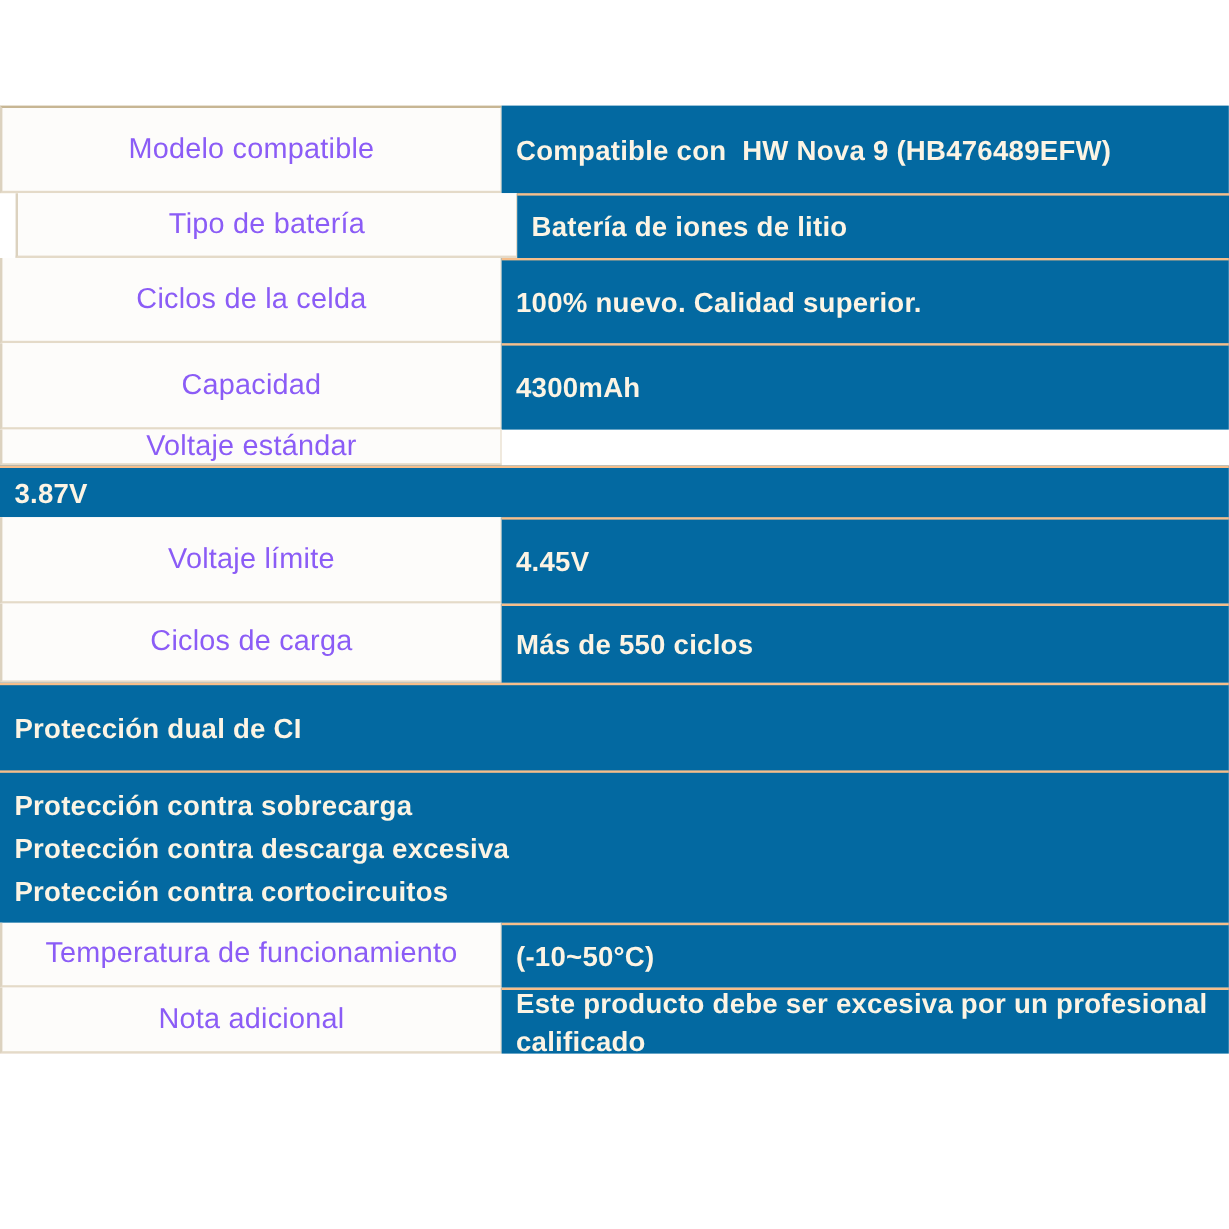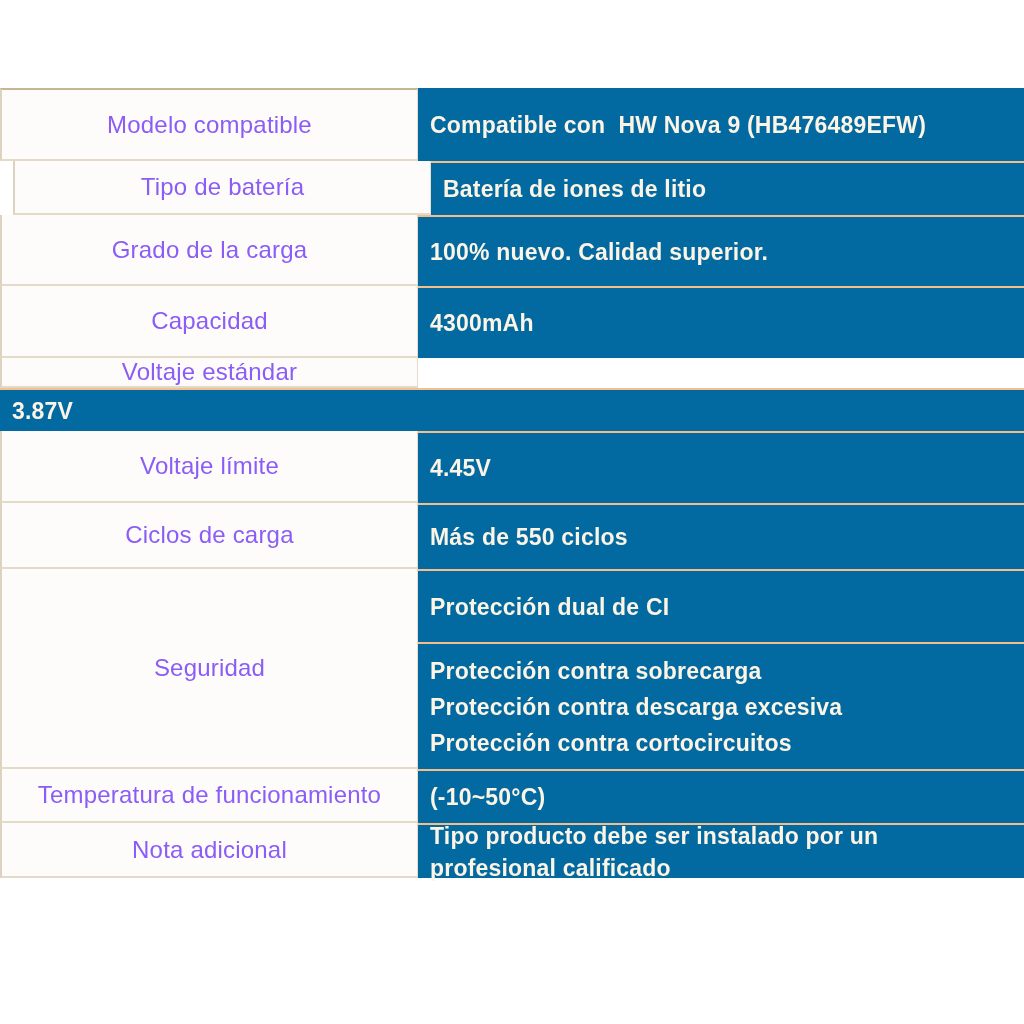--- a/index.html
+++ b/index.html
@@ -96,21 +96,21 @@
     <div class="cell-l">Modelo compatible</div>
     <div class="cell-r">Compatible con  HW Nova 9 (HB476489EFW)</div>
   </div>
 
   <div class="row r2">
     <div class="cell-l">Tipo de batería</div>
     <div class="cell-r">Batería de iones de litio</div>
   </div>
 
   <div class="row r3">
-    <div class="cell-l">Grado de la carga</div>
+    <div class="cell-l">Ciclos de la celda</div>
     <div class="cell-r">100% nuevo. Calidad superior.</div>
   </div>
 
   <div class="row r4">
     <div class="cell-l">Capacidad</div>
     <div class="cell-r">4300mAh</div>
   </div>
 
   <div class="row r5">
     <div class="cell-l">Voltaje estándar</div>
@@ -121,34 +121,33 @@
     <div class="cell-l">Voltaje límite</div>
     <div class="cell-r">4.45V</div>
   </div>
 
   <div class="row r7">
     <div class="cell-l">Ciclos de carga</div>
     <div class="cell-r">Más de 550 ciclos</div>
   </div>
 
   <div class="row r8">
-    <div class="cell-l">Seguridad</div>
     <div class="cell-r split">
       <div class="sub-top">Protección dual de CI</div>
       <div class="sub-bottom">
         <div class="line">Protección contra sobrecarga</div>
         <div class="line">Protección contra descarga excesiva</div>
         <div class="line">Protección contra cortocircuitos</div>
       </div>
     </div>
   </div>
 
   <div class="row r9">
     <div class="cell-l">Temperatura de funcionamiento</div>
     <div class="cell-r">(-10~50°C)</div>
   </div>
 
   <div class="row r10">
     <div class="cell-l">Nota adicional</div>
-    <div class="cell-r">Tipo producto debe ser instalado por un profesional calificado</div>
+    <div class="cell-r">Este producto debe ser excesiva por un profesional calificado</div>
   </div>
 
 </div>
 
 </body></html>

